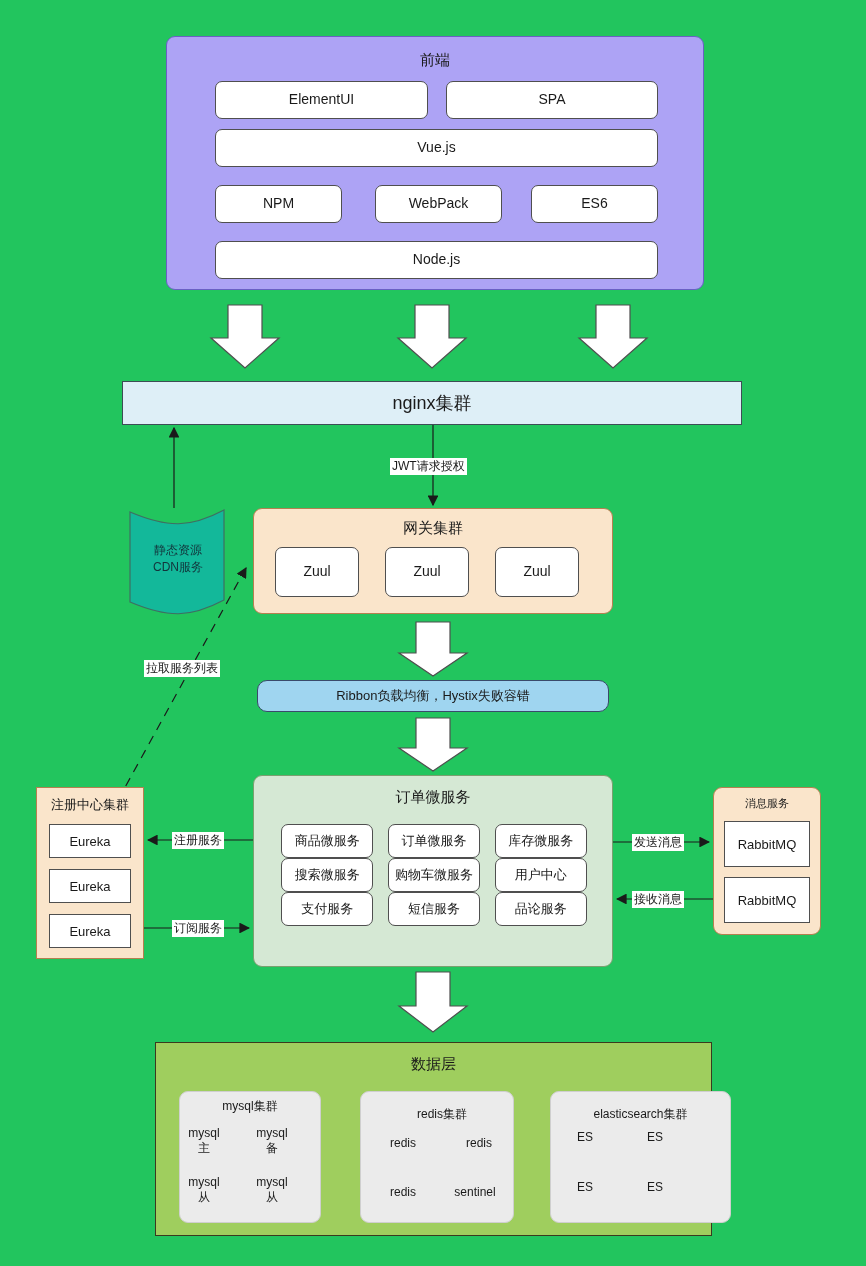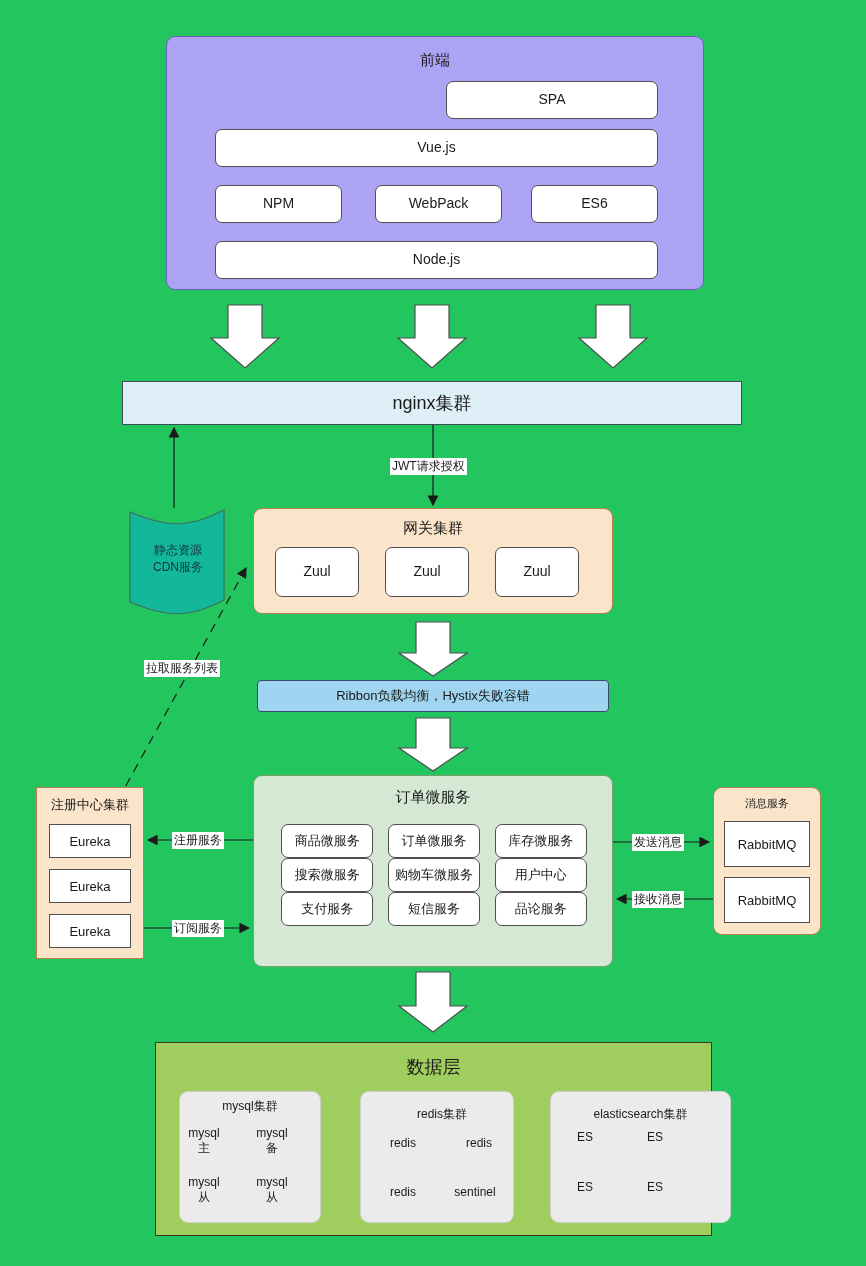--- a/index.html
+++ b/index.html
@@ -69,21 +69,21 @@
     background: #fae5cb;
     border: 1px solid #b58050;
     border-radius: 9px;
   }
 
   
   #ribbon {
     left: 257px; top: 680px; width: 352px; height: 32px;
     background: #9fd5f0;
     border: 1px solid #3a4a6b;
-    border-radius: 4px;
+    border-radius: 10px;
     display: flex; align-items: center; justify-content: center;
     font-size: 13px;
   }
 
   
   #micro {
     left: 253px; top: 775px; width: 360px; height: 192px;
     background: #d5e8d4;
     border: 1px solid #7aa06f;
     border-radius: 9px;
@@ -248,20 +248,21 @@
       <path d="M554,1122 h62 v34 c-16,10 -22,-8 -34,0 c-10,6 -18,2 -28,-2 Z"></path>
       <path d="M624,1122 h62 v34 c-16,10 -22,-8 -34,0 c-10,6 -18,2 -28,-2 Z"></path>
       <path d="M554,1172 h62 v34 c-16,10 -22,-8 -34,0 c-10,6 -18,2 -28,-2 Z"></path>
       <path d="M624,1172 h62 v34 c-16,10 -22,-8 -34,0 c-10,6 -18,2 -28,-2 Z"></path>
     </g>
   </svg>
 
   <div id="frontend" class="abs">
     <div class="group-title" style="top:14px;">前端</div>
 
+    <div class="node abs" style="left:48px;  top:44px; width:213px; height:38px;">ElementUI</div>
     <div class="node abs" style="left:279px; top:44px; width:212px; height:38px;">SPA</div>
 
     <div class="node abs" style="left:48px;  top:92px; width:443px; height:38px;">Vue.js</div>
 
     <div class="node abs" style="left:48px;  top:148px; width:127px; height:38px;">NPM</div>
     <div class="node abs" style="left:208px; top:148px; width:127px; height:38px;">WebPack</div>
     <div class="node abs" style="left:364px; top:148px; width:127px; height:38px;">ES6</div>
 
     <div class="node abs" style="left:48px;  top:204px; width:443px; height:38px;">Node.js</div>
   </div>
@@ -308,21 +309,21 @@
 
   <div id="mq" class="abs">
     <div style="position:absolute;left:0;right:0;top:8px;text-align:center;font-size:11px;">消息服务</div>
     <div style="position:absolute;left:0;right:0;top:33px;">
       <div class="mq-cell">RabbitMQ</div>
       <div class="mq-cell">RabbitMQ</div>
     </div>
   </div>
 
   <div id="datalayer" class="abs">
-    <div class="group-title" style="top:12px;font-size:18px;">数据层</div>
+    <div class="group-title" style="top:12px;font-size:15px;">数据层</div>
 
     <div id="sub-mysql" class="data-sub">
       <div class="sub-title">mysql集群</div>
     </div>
     <div id="sub-redis" class="data-sub">
       <div class="sub-title" style="top:14px;padding-left:10px;">redis集群</div>
     </div>
     <div id="sub-es" class="data-sub">
       <div class="sub-title" style="top:14px;">elasticsearch集群</div>
     </div>

